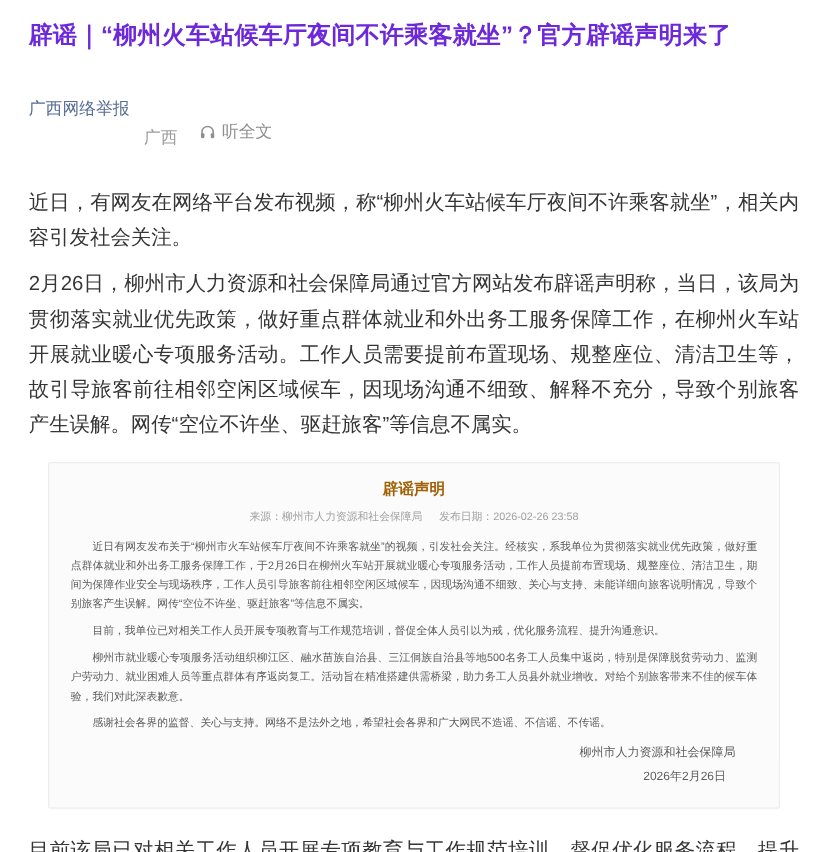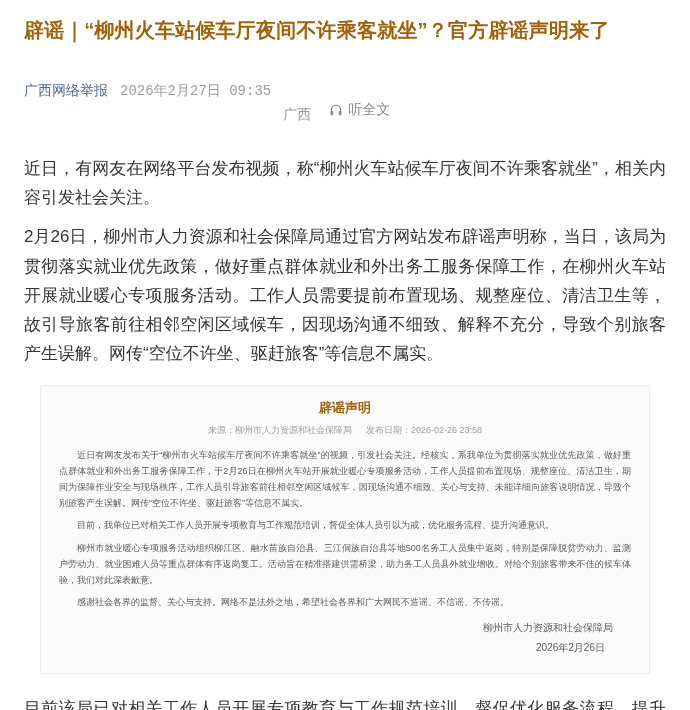--- a/index.html
+++ b/index.html
@@ -10,32 +10,31 @@
     font-family: "Liberation Sans", sans-serif;
     color: #353535;
   }
   .article { padding: 16px 24px 24px; }
 
   h1.title {
     margin: 0;
     font-size: 20px;
     line-height: 1.45;
     font-weight: 700;
-    color: #a16207;
+    color: #6d28d9;
     letter-spacing: 0.2px;
   }
 
   .meta {
     display: flex;
     align-items: center;
     margin-top: 13px;
     font-size: 14px;
     color: #9e9e9e;
     white-space: nowrap;
-    font-family: Liberation Mono, monospace;
   }
   .meta .source { color: #576b95; margin-right: 12px; cursor: pointer; }
   .meta .date { margin-right: 12px; }
   .meta .loc { margin-right: 18px; margin-top: 48px; }
   .listen {
     display: inline-flex;
     align-items: center;
     gap: 5px;
     color: #8f8f8f;
     cursor: pointer;
@@ -96,21 +95,20 @@
 </style>
 </head>
 <body>
 
 <div class="article">
 
   <h1 class="title">辟谣｜“柳州火车站候车厅夜间不许乘客就坐”？官方辟谣声明来了</h1>
 
   <div class="meta">
     <span class="source">广西网络举报</span>
-    <span class="date">2026年2月27日 09:35</span>
     <span class="loc">广西</span>
     <span class="listen">
       <span>
         <svg width="14" height="14" viewBox="0 0 24 24" aria-hidden="true">
           <path d="M4 15v-3a8 8 0 0 1 16 0v3" fill="none" stroke="#8f8f8f" stroke-width="2.2" stroke-linecap="round"></path>
           <rect x="2.5" y="13.5" width="5" height="7.5" rx="2.2" fill="#8f8f8f"></rect>
           <rect x="16.5" y="13.5" width="5" height="7.5" rx="2.2" fill="#8f8f8f"></rect>
         </svg>
       </span>
       <span>听全文</span>

